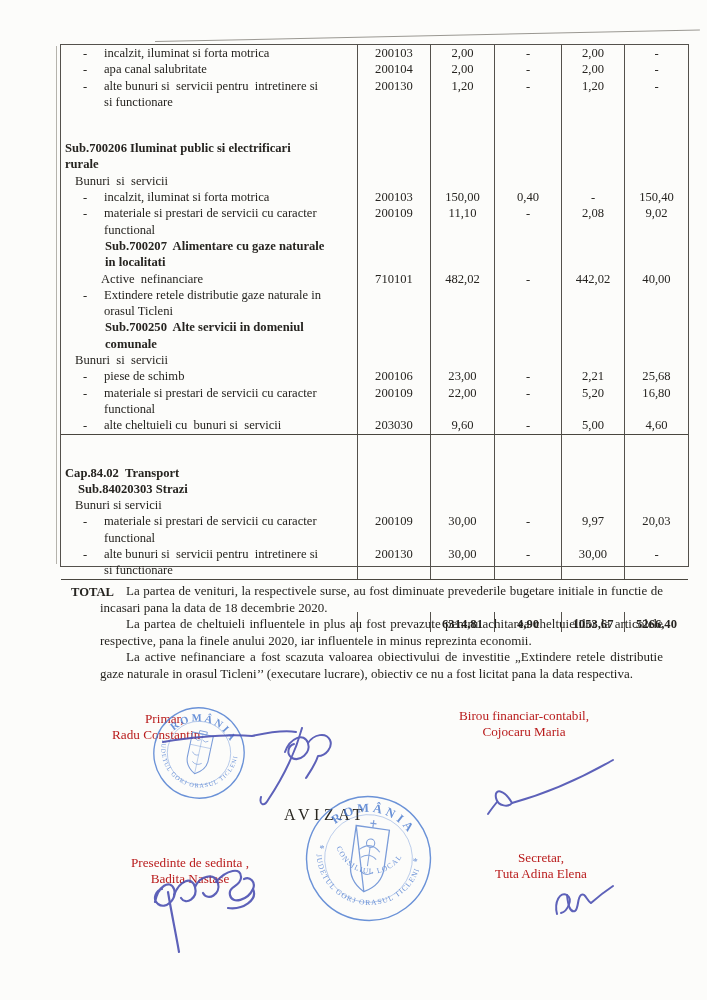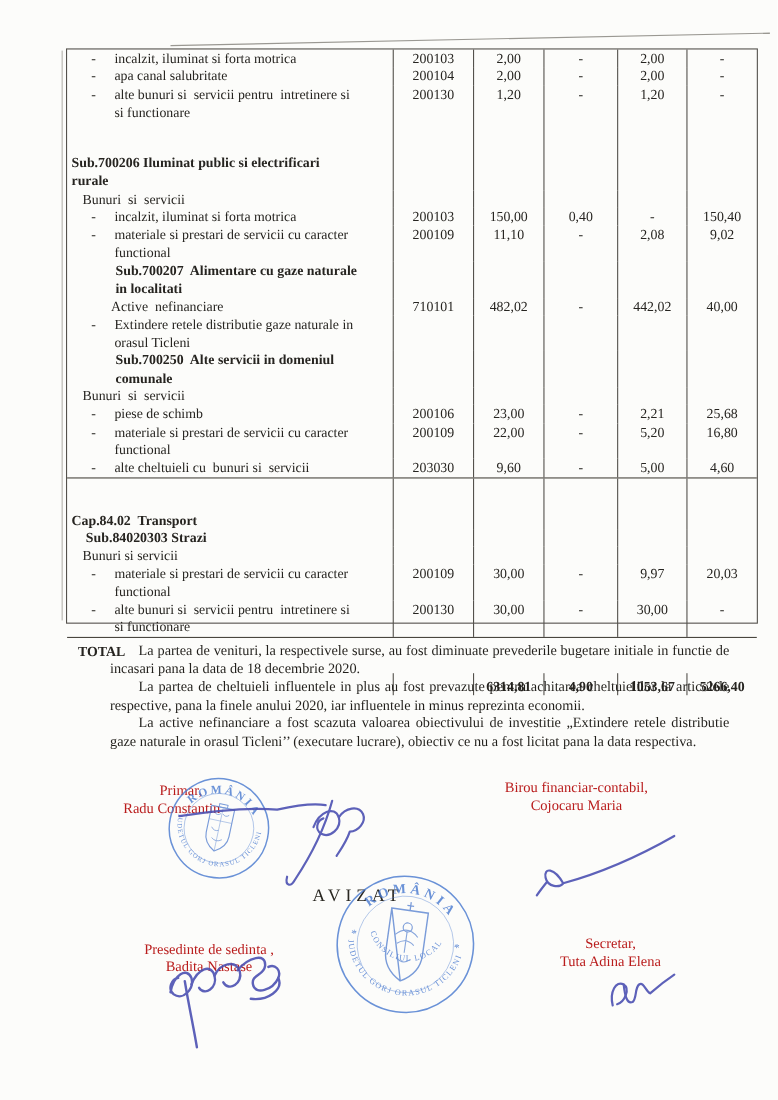--- a/index.html
+++ b/index.html
@@ -37,21 +37,21 @@
       font-size:13px;line-height:16.6px;text-align:justify;color:#211f1b;}
   .notes p{margin:0;text-indent:26px;}
 
   
   .sigblock{position:absolute;font-size:13.2px;line-height:16px;color:#b91c1c;}
   .sig-primar{left:112px;top:711px;}
   .sig-primar .role{padding-left:33px;}
   .sig-financiar{left:446px;top:708px;width:156px;text-align:center;}
   .avizat{position:absolute;left:284px;top:806px;font-size:16px;letter-spacing:4.5px;color:#2a2822;}
   .sig-presedinte{left:120px;top:855px;width:140px;text-align:center;}
-  .sig-secretar{left:500px;top:850px;width:110px;text-align:center;}
+  .sig-secretar{left:486px;top:850px;width:110px;text-align:center;}
 
   .stamp{position:absolute;opacity:.82;}
   .sig-ink{position:absolute;left:60px;top:690px;}
 </style>
 </head>
 <body>
 
 <div class="page">
 
   <div class="scan-line" style="left:155px;top:41px;width:545px;transform:rotate(-1.2deg);"></div>

